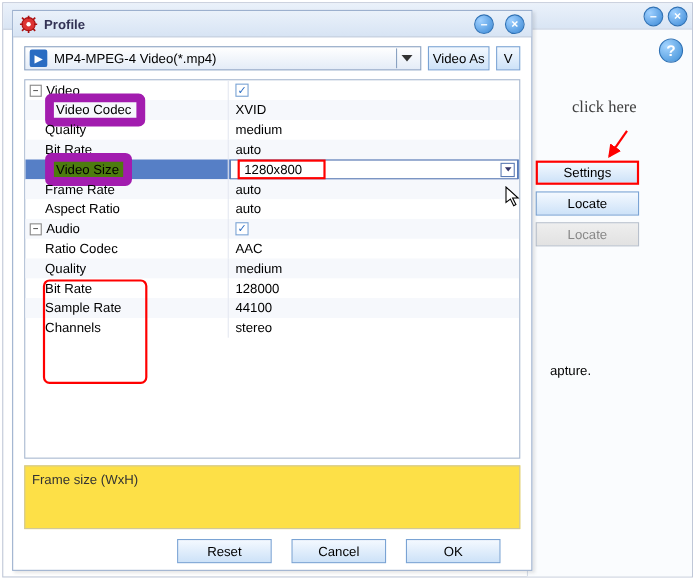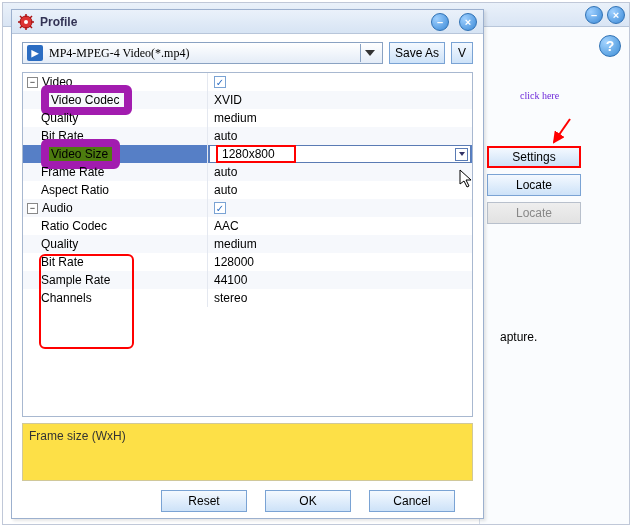--- a/index.html
+++ b/index.html
@@ -8,39 +8,39 @@
   .outer { width: 628px; height: 523px; border: 1px solid #c0c8d8; position: absolute; left: 2px; top: 2px; background: #fff; }
 
   .outer-title { height: 24px; background: linear-gradient(#eaf1fa,#d9e5f4); display:flex; align-items:center; padding:0 4px; border-bottom:1px solid #b8c6da;}
   .outer-title .spacer { flex:1; }
   .wbtn { width:18px; height:18px; border-radius:50%; background: radial-gradient(circle at 30% 30%, #9fd0ff, #3b89d6); border:1px solid #2f71b4; margin-left:4px; display:flex; align-items:center; justify-content:center; color:#fff; font-weight:bold; font-size:11px; cursor:pointer; }
 
   .outer-body { position:relative; height: calc(100% - 24px); }
 
   .right-panel { position:absolute; right:0; top:0; width:150px; height:100%; border-left:1px solid #d6dde8; background:#fafcfe; }
   .help-icon { position:absolute; top:8px; right:8px; width:22px; height:22px; border-radius:50%; background:radial-gradient(circle at 30% 30%,#a4d4ff,#3d8ed6); border:1px solid #2f71b4; color:#fff; display:flex; align-items:center; justify-content:center; font-weight:bold; font-size:14px;}
-  .click-here { position:absolute; top:63px; left:40px; color:#6d28d9; font-size:10px; font-family:"Times New Roman",serif; }
+  .click-here { position:absolute; top:63px; left:40px; color:#404040; font-size:15px; font-family:"Times New Roman",serif; }
   .arrow { position:absolute; top:90px; left:68px; width:30px; height:30px; }
   .btnr { position:absolute; left:7px; width:94px; height:22px; border:1px solid #7aa3d4; background:linear-gradient(#f4f9ff,#cde2f8); color:#000; display:flex; align-items:center; justify-content:center; cursor:pointer;}
   .btnr.settings { top:119px; border:2px solid #f00; }
   .btnr.locate1 { top:147px; }
   .btnr.locate2 { top:175px; background:linear-gradient(#eee,#e2e2e2); color:#888; border-color:#b8c0cc; }
   .apture { position:absolute; top:303px; left:20px; color:#000; }
 
   .dialog { position:absolute; left:8px; top:-18px; width:473px; height:510px; border:1px solid #9cb0ce; background:#fff; box-shadow: 2px 2px 3px rgba(0,0,0,0.1); z-index:10;}
   .dlg-title { height:24px; background:linear-gradient(#eaf1fa,#d7e4f4); display:flex; align-items:center; padding:0 6px; gap:6px; border-bottom:1px solid #b8c6da;}
   .dlg-title .gear { width:16px; height:16px; }
   .dlg-title .t { font-weight:bold; color:#335; }
   .dlg-title .spacer { flex:1; }
 
   .dlg-body { padding:8px 10px 10px 10px; }
   .profile-row { display:flex; gap:6px; margin-bottom:8px; }
   .combo { flex:1; height:22px; border:1px solid #8aa2c2; background:linear-gradient(#fff,#e4ecf7); display:flex; align-items:center; padding:0 4px; cursor:pointer; }
   .combo .vicon { width:16px; height:16px; background:#2a6cc2; border-radius:2px; margin-right:6px; display:flex;align-items:center;justify-content:center;color:#fff;font-size:9px;font-weight:bold;}
-  .combo .ctxt { flex:1; color:#000;font-family:Liberation Serif, serif; }
+  .combo .ctxt { flex:1; color:#000; }
   .combo .carrow { width:18px; height:18px; border-left:1px solid #8aa2c2; display:flex; align-items:center; justify-content:center;}
   .tri-down { width:0;height:0;border-left:5px solid transparent;border-right:5px solid transparent;border-top:6px solid #333;}
   .saveas { width:56px; height:22px; border:1px solid #7aa3d4; background:linear-gradient(#f4f9ff,#cde2f8); display:flex;align-items:center;justify-content:center;cursor:pointer;}
   .vbtn { width:22px; height:22px; border:1px solid #7aa3d4; background:linear-gradient(#f4f9ff,#cde2f8); display:flex;align-items:center;justify-content:center;cursor:pointer;}
 
   .grid { border:1px solid #a8b8d0; height:345px; background:#fff; position:relative; overflow:hidden;}
   .grow { display:flex; height:18px; align-items:center; }
   .grow.alt { background:#f6f8fc; }
   .grow.sel { background:#567fc6; color:#fff; }
   .gcol1 { width:185px; display:flex; align-items:center; padding-left:4px; height:100%; border-right:1px solid #e4e8f0;}
@@ -112,21 +112,21 @@
 
       <div class="dlg-body">
         <div class="profile-row">
           <div class="combo">
             <div class="vicon">▶</div>
             <div class="ctxt">MP4-MPEG-4 Video(*.mp4)</div>
             <div class="carrow">
                 <div class="tri-down"></div>
               </div>
           </div>
-          <div class="saveas">Save As</div>
+          <div class="saveas">Video As</div>
           <div class="vbtn">V</div>
         </div>
 
         <div class="grid">
           <div class="grow">
             <div class="gcol1">
                 <div class="expander">−</div>
                 <span>Video</span>
               </div>
             <div class="gcol2">
@@ -196,22 +196,22 @@
             <div class="gcol2">stereo</div>
           </div>
           <div class="audiogrp"></div>
         </div>
 
         <div class="hint">Frame size (WxH)</div>
       </div>
 
       <div class="footer">
         <div class="fbtn">Reset</div>
+        <div class="fbtn">Cancel</div>
         <div class="fbtn">OK</div>
-        <div class="fbtn">Cancel</div>
       </div>
     </div>
 
   </div>
 </div>
 
 <div class="cursor-ptr">
   <svg width="16" height="20" viewBox="0 0 16 20">
       <path d="M1,1 L1,15 L5,12 L8,18 L10,17 L7,11 L12,11 Z" fill="#fff" stroke="#000" stroke-width="1"></path>
     </svg>

